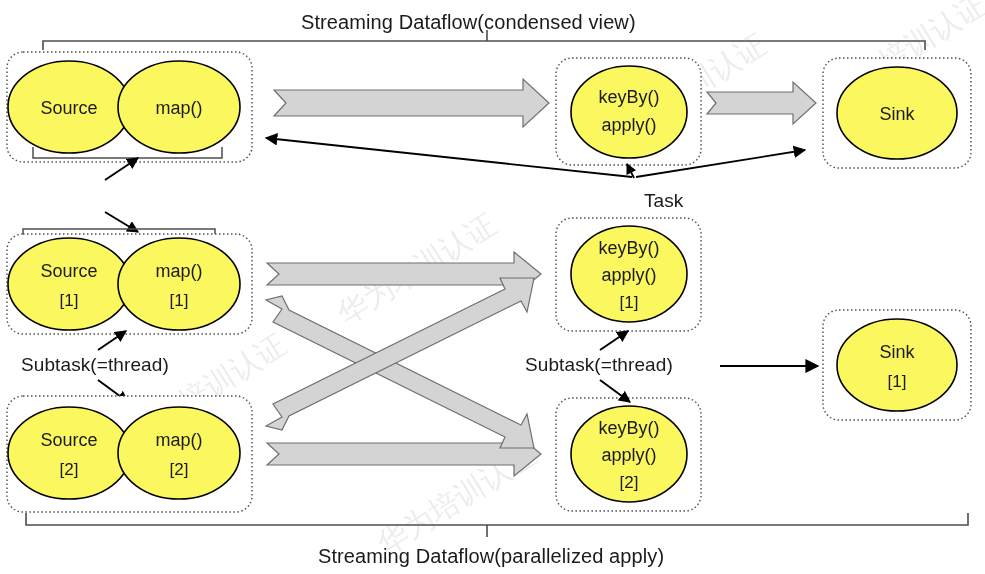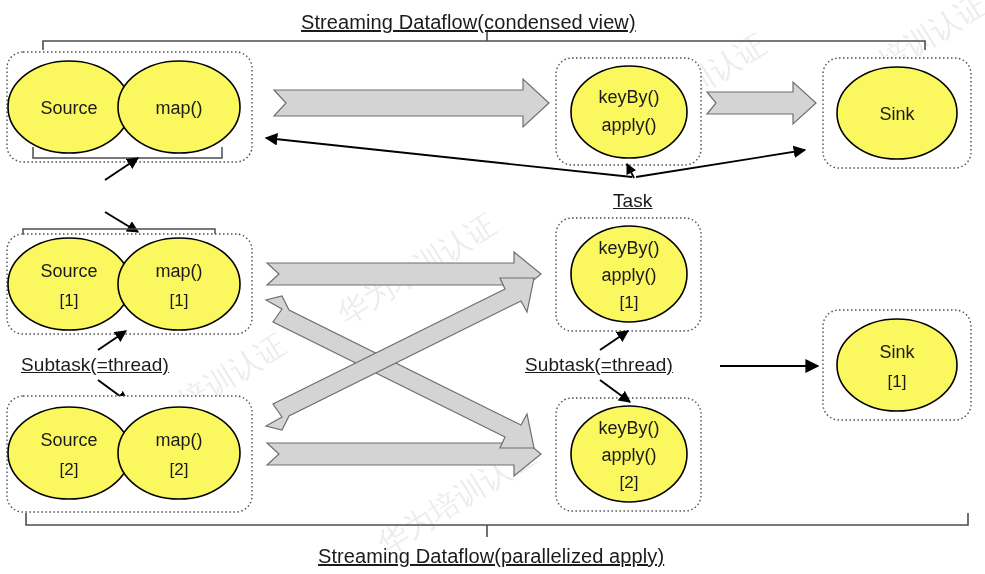--- a/index.html
+++ b/index.html
@@ -1,19 +1,19 @@
 <!DOCTYPE html>
 <html><head>
 <meta charset="utf-8">
 <style>
   html,body{margin:0;padding:0;background:#fff;}
   body{font-family:"Liberation Sans","DejaVu Sans",sans-serif;}
   #stage{position:relative;width:985px;height:574px;background:#ffffff;overflow:hidden;}
   #stage > svg{position:absolute;left:0;top:0;}
-  .lbl{position:absolute;color:#1b1b1b;white-space:nowrap;font-size:19px;letter-spacing:.1px;text-decoration:underline;}
+  .lbl{position:absolute;color:#1b1b1b;white-space:nowrap;font-size:19px;letter-spacing:.1px;}
   .lbl.big{font-size:20px;}
   .node-text{font-size:18px;fill:#1b1b1b;font-family:"Liberation Sans","DejaVu Sans",sans-serif;}
   .node-text.small{font-size:17px;}
   .wm{position:absolute;color:#000;opacity:.07;font-size:30px;font-family:"DejaVu Sans",sans-serif;
       transform:rotate(-32deg);transform-origin:0 0;white-space:nowrap;pointer-events:none;}
 </style>
 </head>
 <body>
 
 <div id="stage">
@@ -160,17 +160,17 @@
     <text class="node-text" x="629" y="434" text-anchor="middle">keyBy()</text>
     <text class="node-text" x="629" y="461" text-anchor="middle">apply()</text>
     <text class="node-text small" x="629" y="488" text-anchor="middle">[2]</text>
 
     <text class="node-text" x="897" y="358" text-anchor="middle">Sink</text>
     <text class="node-text small" x="897" y="387" text-anchor="middle">[1]</text>
   </svg>
 
   <div class="lbl big" style="left:301px;top:11px;">Streaming Dataflow(condensed view)</div>
   <div class="lbl big" style="left:318px;top:545px;">Streaming Dataflow(parallelized apply)</div>
-  <div class="lbl" style="left:613px;top:190px;">Task</div>
+  <div class="lbl" style="left:644px;top:190px;">Task</div>
   <div class="lbl" style="left:21px;top:354px;">Subtask(=thread)</div>
   <div class="lbl" style="left:525px;top:354px;">Subtask(=thread)</div>
 
 </div>
 
 </body></html>

